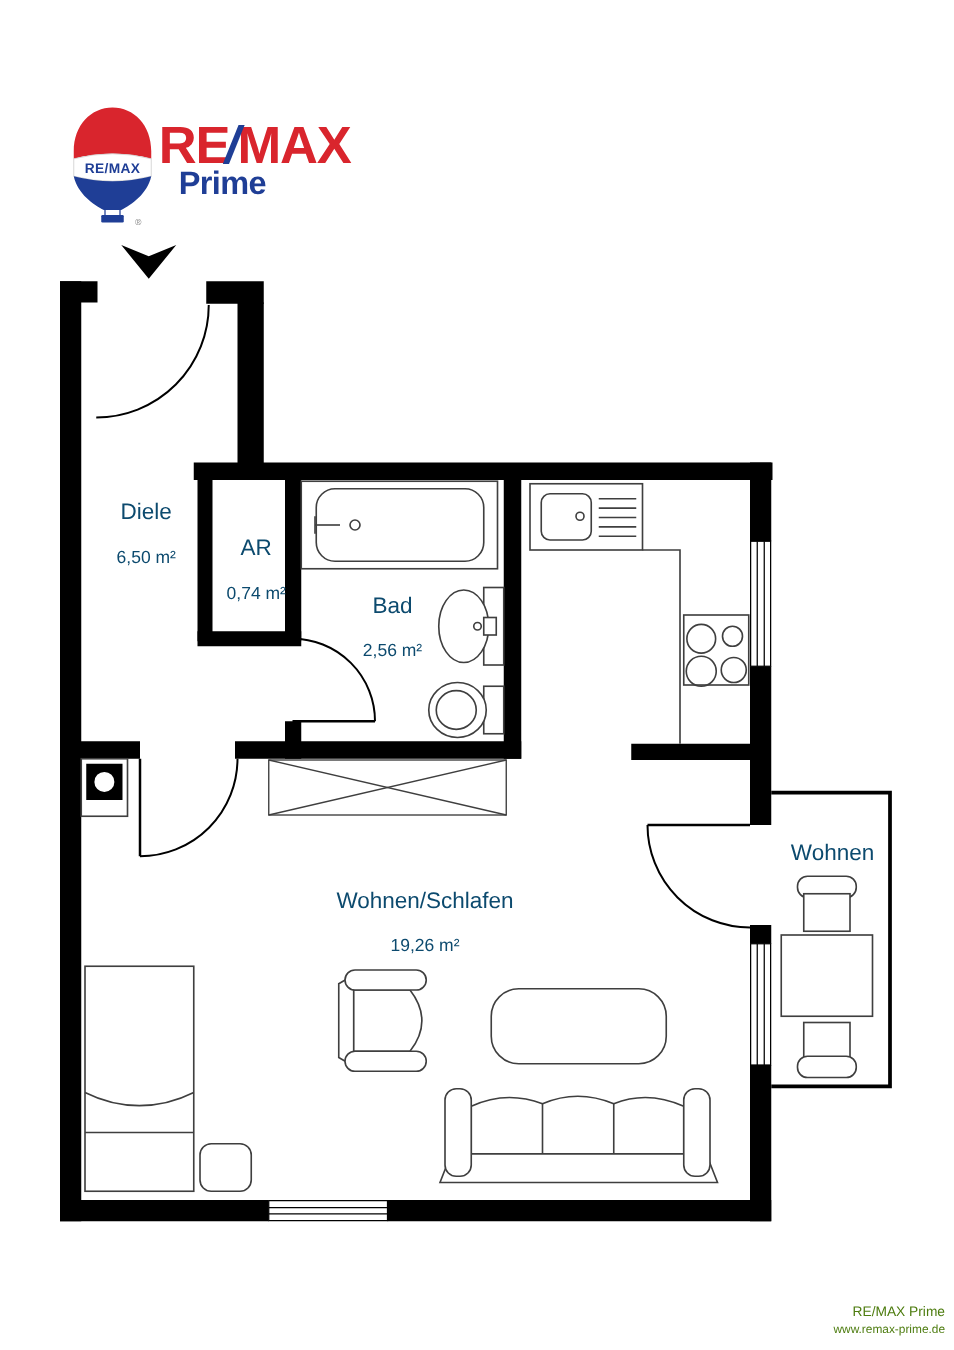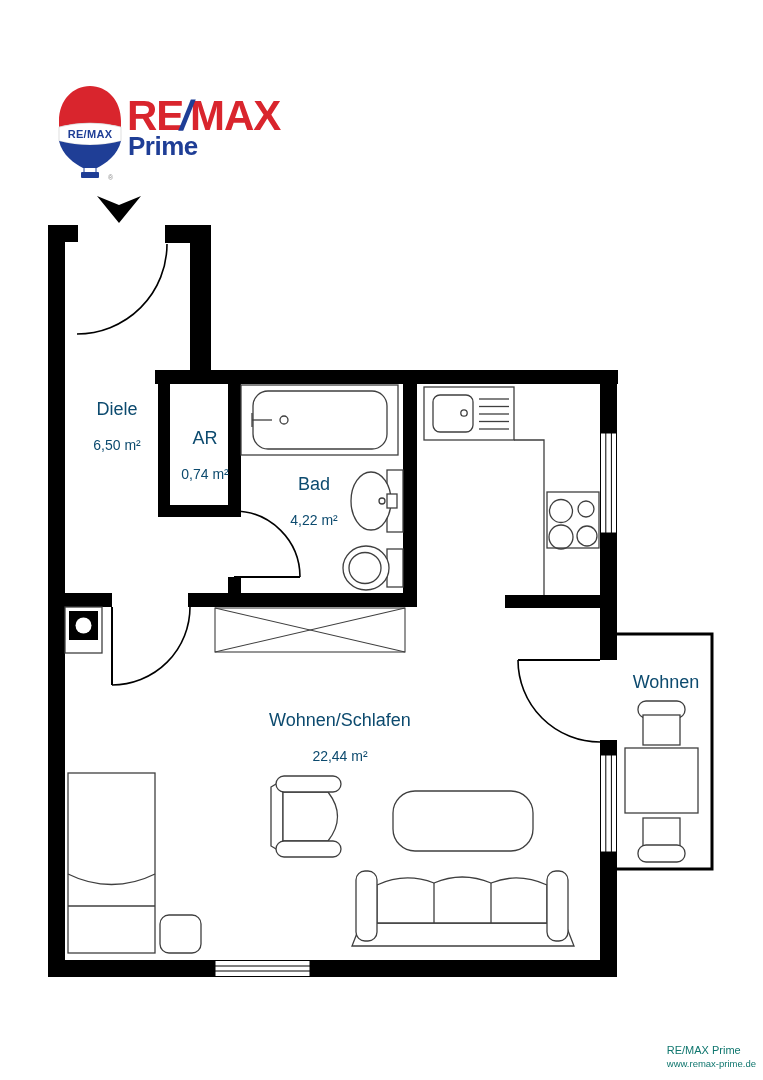--- a/index.html
+++ b/index.html
@@ -5,34 +5,34 @@
   html,body{margin:0;padding:0;background:#fff;}
   .stage{position:relative;width:763px;height:1080px;background:#ffffff;overflow:hidden;
          font-family:"Liberation Sans",sans-serif;}
   svg{display:block;}
   .plan{position:absolute;left:0;top:0;}
   
   .balloon{position:absolute;left:54px;top:84px;}
   .wordmark{position:absolute;left:127px;top:95px;font-size:42px;font-weight:800;
             letter-spacing:-1px;line-height:1;color:#D9252D;white-space:nowrap;}
   .wm-slash{color:#1F3E96;display:inline-block;transform:skewX(-12deg);margin:0 -2px;}
-  .prime{position:absolute;left:128px;top:131px;font-size:26px;font-weight:700;
+  .prime{position:absolute;left:143px;top:131px;font-size:26px;font-weight:700;
          color:#1F3E96;letter-spacing:-0.5px;}
   
   .room-label{position:absolute;text-align:center;color:#0c4a6e;line-height:1.15;}
   .room-name{font-size:18px;}
   .room-area{font-size:14px;margin-top:17px;}
   .lbl-diele{left:57px;top:399px;width:120px;}
   .lbl-ar{left:159px;top:428px;width:92px;}
   .lbl-bad{left:254px;top:474px;width:120px;}
   .lbl-kueche{left:425px;top:477px;width:140px;}
   .lbl-wohnen{left:240px;top:710px;width:200px;}
   .lbl-balkon{left:616px;top:672px;width:100px;}
   
-  .watermark{position:absolute;right:7px;top:1044px;text-align:left;color:#0f766e;line-height:1.25;}
+  .watermark{position:absolute;right:7px;top:1044px;text-align:right;color:#4d7c0f;line-height:1.25;}
   .wm1{font-size:11px;}
   .wm2{font-size:9.5px;}
 </style>
 </head>
 <body>
 
 <div class="stage">
 
   <svg class="balloon" width="72" height="98" viewBox="0 0 72 98">
     <path fill="#D9252D" d="M36,2 C19,2 5,16 5,37 L5,43 Q36,35 67,43 L67,37 C67,16 53,2 36,2 Z"></path>
@@ -201,25 +201,25 @@
   <div class="room-label lbl-diele">
     <div class="room-name">Diele</div>
     <div class="room-area">6,50 m²</div>
   </div>
   <div class="room-label lbl-ar">
     <div class="room-name">AR</div>
     <div class="room-area">0,74 m²</div>
   </div>
   <div class="room-label lbl-bad">
     <div class="room-name">Bad</div>
-    <div class="room-area">4,22 m²</div>
+    <div class="room-area">2,56 m²</div>
   </div>
   <div class="room-label lbl-wohnen">
     <div class="room-name">Wohnen/Schlafen</div>
-    <div class="room-area">22,44 m²</div>
+    <div class="room-area">19,26 m²</div>
   </div>
   <div class="room-label lbl-balkon">
     <div class="room-name">Wohnen</div>
   </div>
 
   <div class="watermark">
     <div class="wm1">RE/MAX Prime</div>
     <div class="wm2">www.remax-prime.de</div>
   </div>
 

